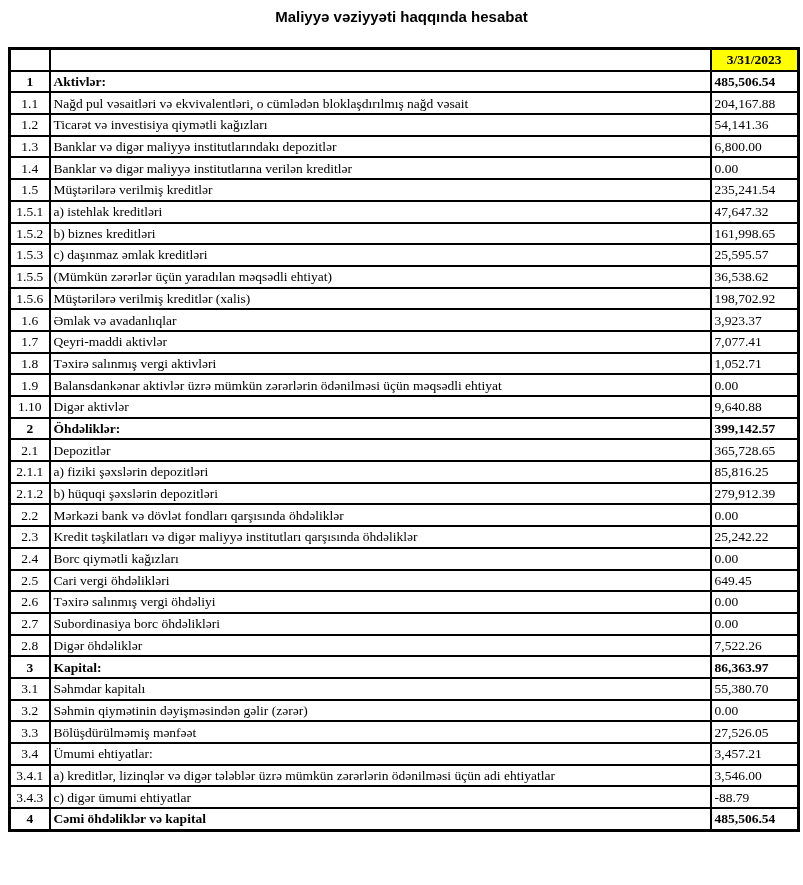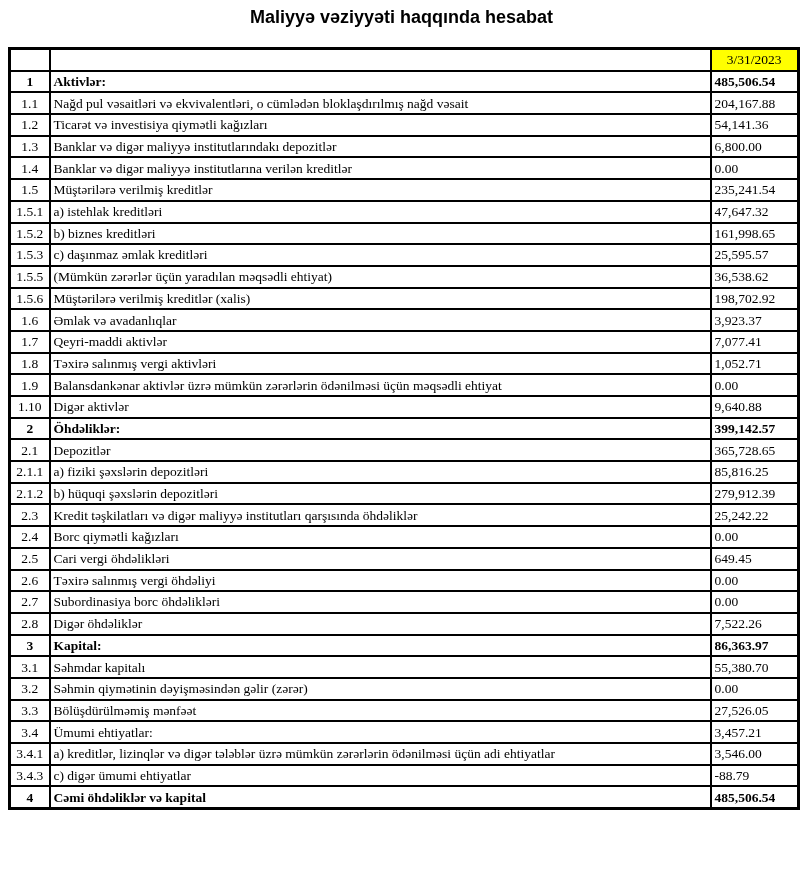--- a/index.html
+++ b/index.html
@@ -10,21 +10,21 @@
   }
   body {
     font-family: "Liberation Serif", serif;
     color: #000;
   }
   .title {
     padding-top: 8px;
     text-align: center;
     font-family: "Liberation Sans", sans-serif;
     font-weight: bold;
-    font-size: 18px;
+    font-size: 15px;
     line-height: 18px;
     color: #000;
   }
   table.fin {
     border-collapse: collapse;
     table-layout: fixed;
     margin: 21px 0 0 8px;
     width: 792px;
     border: 3px solid #000;
   }
@@ -39,21 +39,21 @@
     vertical-align: middle;
   }
   col.c-num { width: 40px; }
   col.c-val { width: 88px; }
   td.num { text-align: center; padding: 0 1px; font-size: 13px; }
   td.label { text-align: left; padding-left: 4px; }
   td.val { padding-right: 3px; }
   thead td { height: 20px; }
   td.date-cell {
     text-align: center;
-    font-weight: normal;
+    font-weight: bold;
     font-size: 14px;
   }
   tr.r-section td { font-weight: bold; }
   tr.r-boldval td.val { font-weight: normal; }
 </style>
 </head>
 <body>
 
 <div class="title">Maliyyə vəziyyəti haqqında hesabat</div>
 
@@ -165,20 +165,25 @@
         <td class="num">2.1.1</td>
         <td class="label">a) fiziki şəxslərin depozitləri</td>
         <td class="val">85,816.25</td>
       </tr>
       <tr class="r-plain">
         <td class="num">2.1.2</td>
         <td class="label">b) hüquqi şəxslərin depozitləri</td>
         <td class="val">279,912.39</td>
       </tr>
       <tr class="r-boldval">
+        <td class="num">2.2</td>
+        <td class="label">Mərkəzi bank və dövlət fondları qarşısında öhdəliklər</td>
+        <td class="val">0.00</td>
+      </tr>
+      <tr class="r-boldval">
         <td class="num">2.3</td>
         <td class="label">Kredit təşkilatları və digər maliyyə institutları qarşısında öhdəliklər</td>
         <td class="val">25,242.22</td>
       </tr>
       <tr class="r-boldval">
         <td class="num">2.4</td>
         <td class="label">Borc qiymətli kağızları</td>
         <td class="val">0.00</td>
       </tr>
       <tr class="r-boldval">

